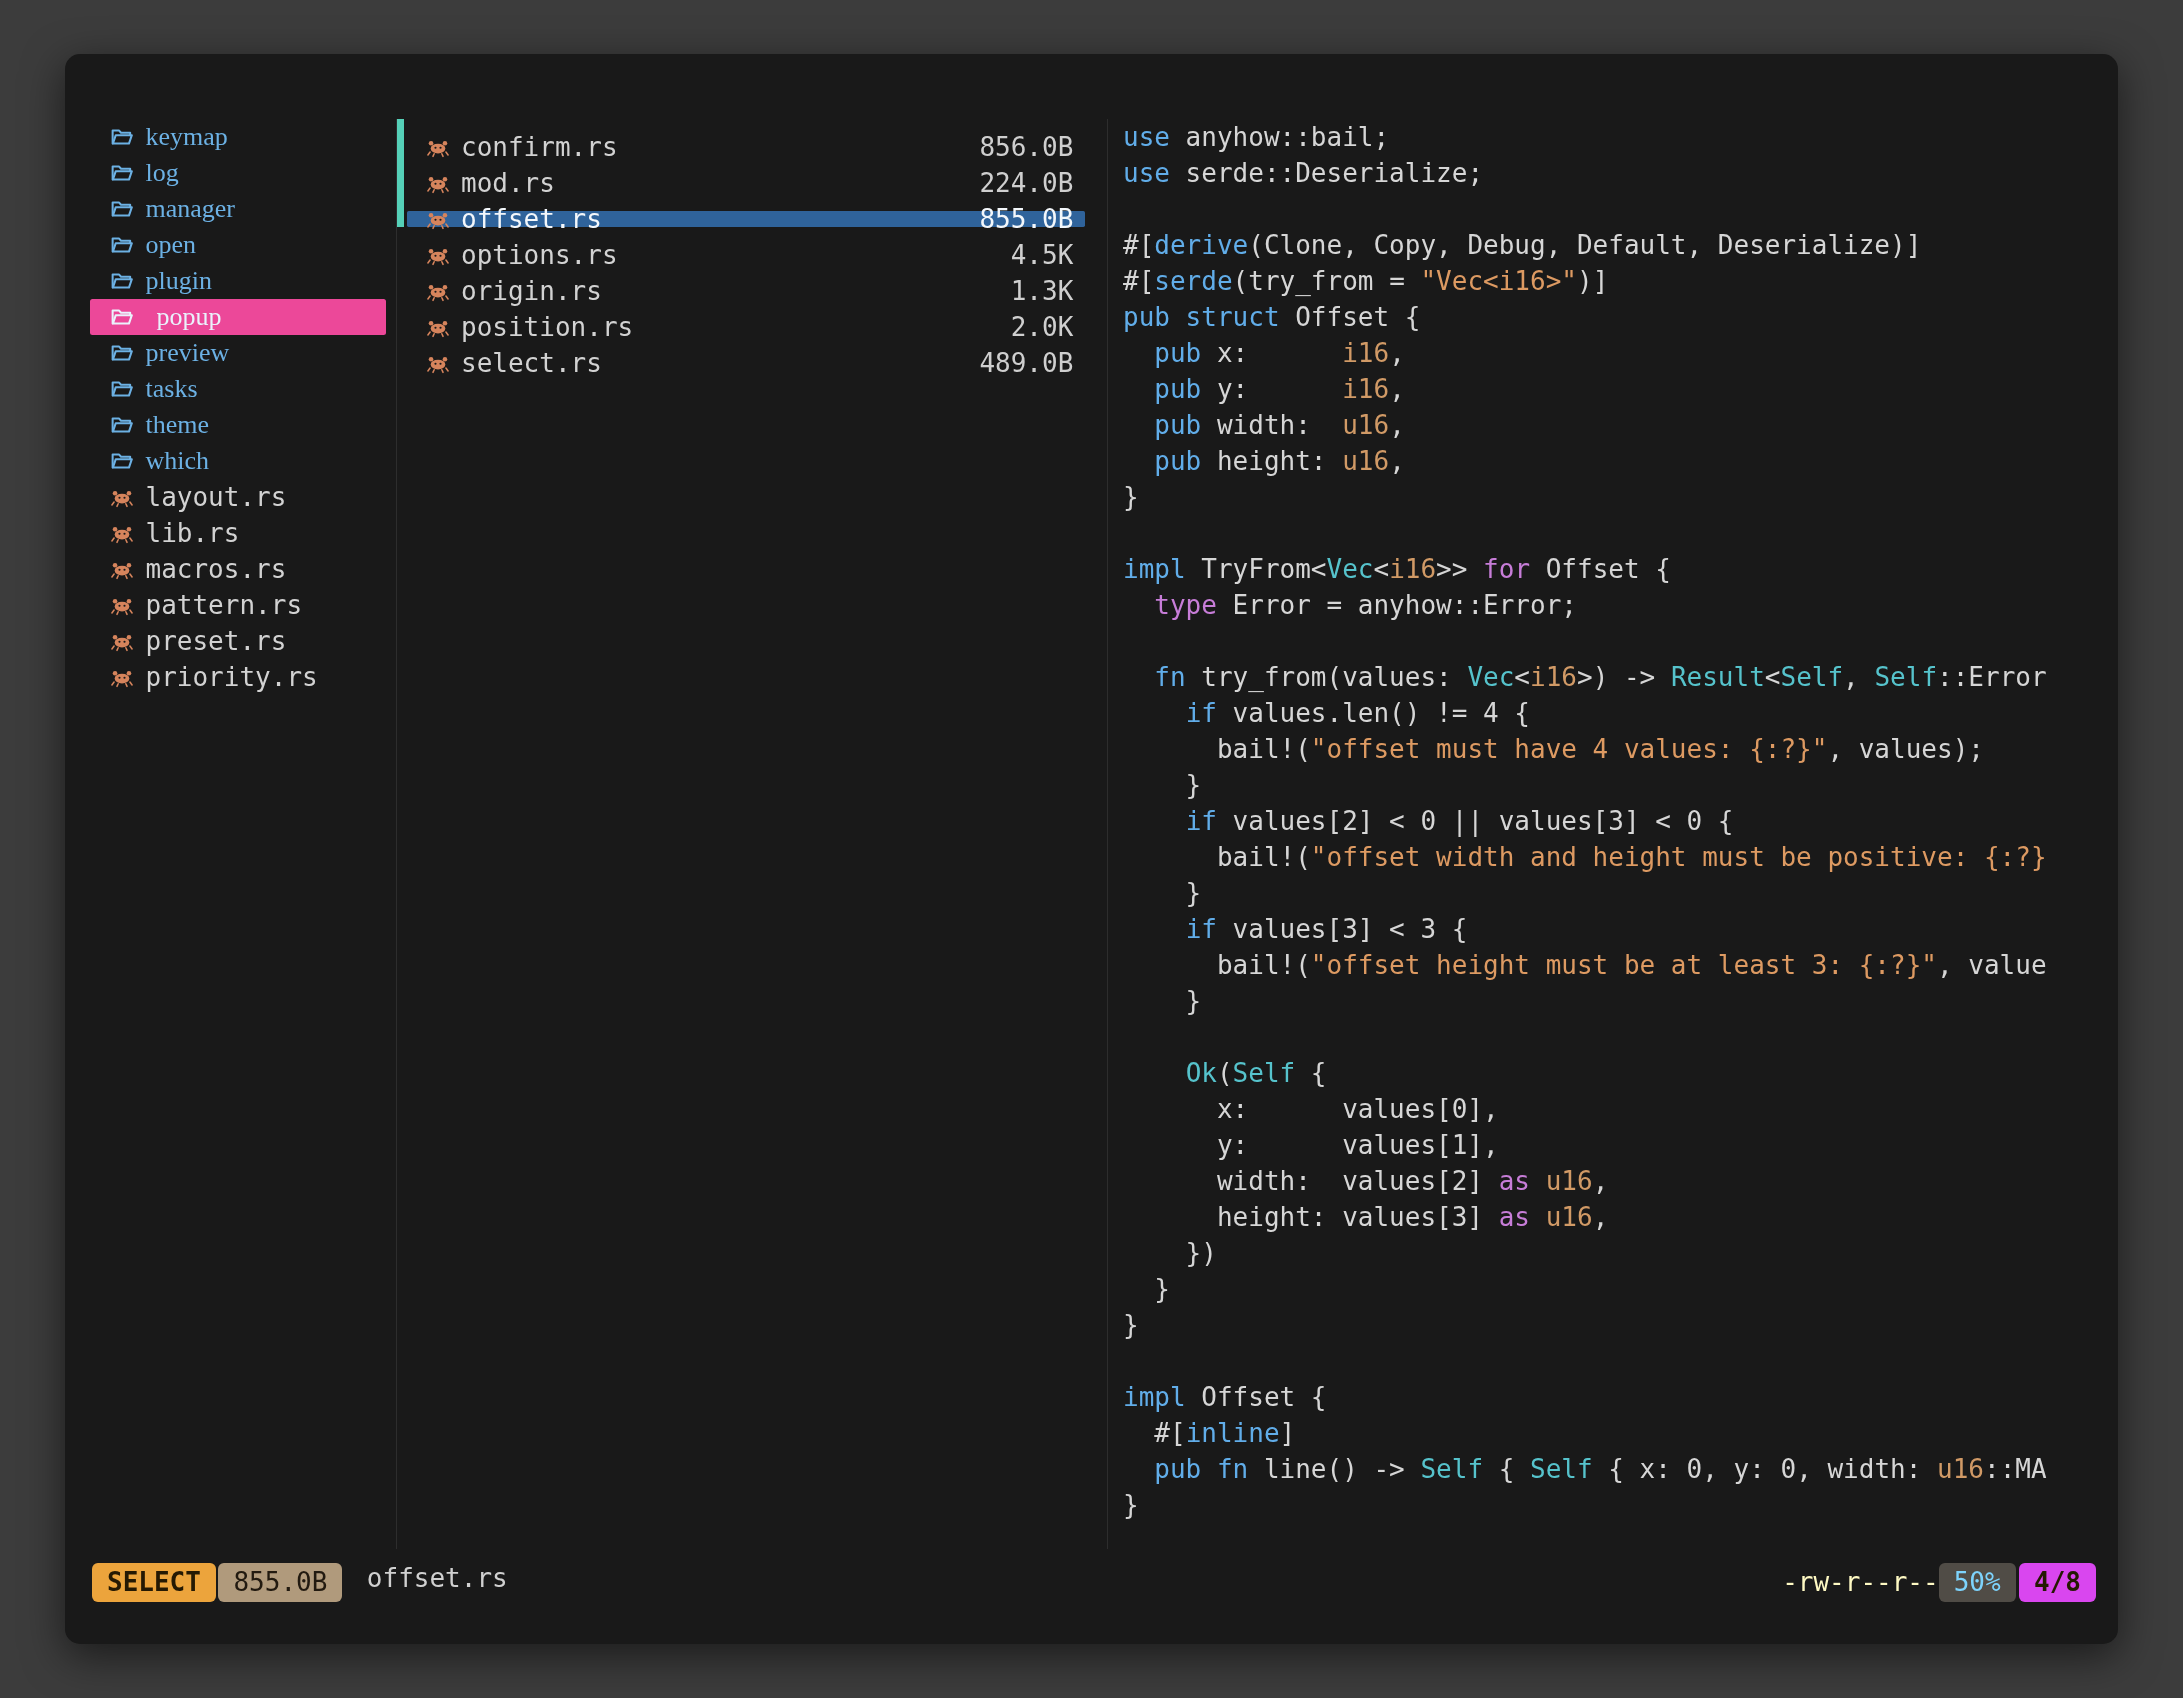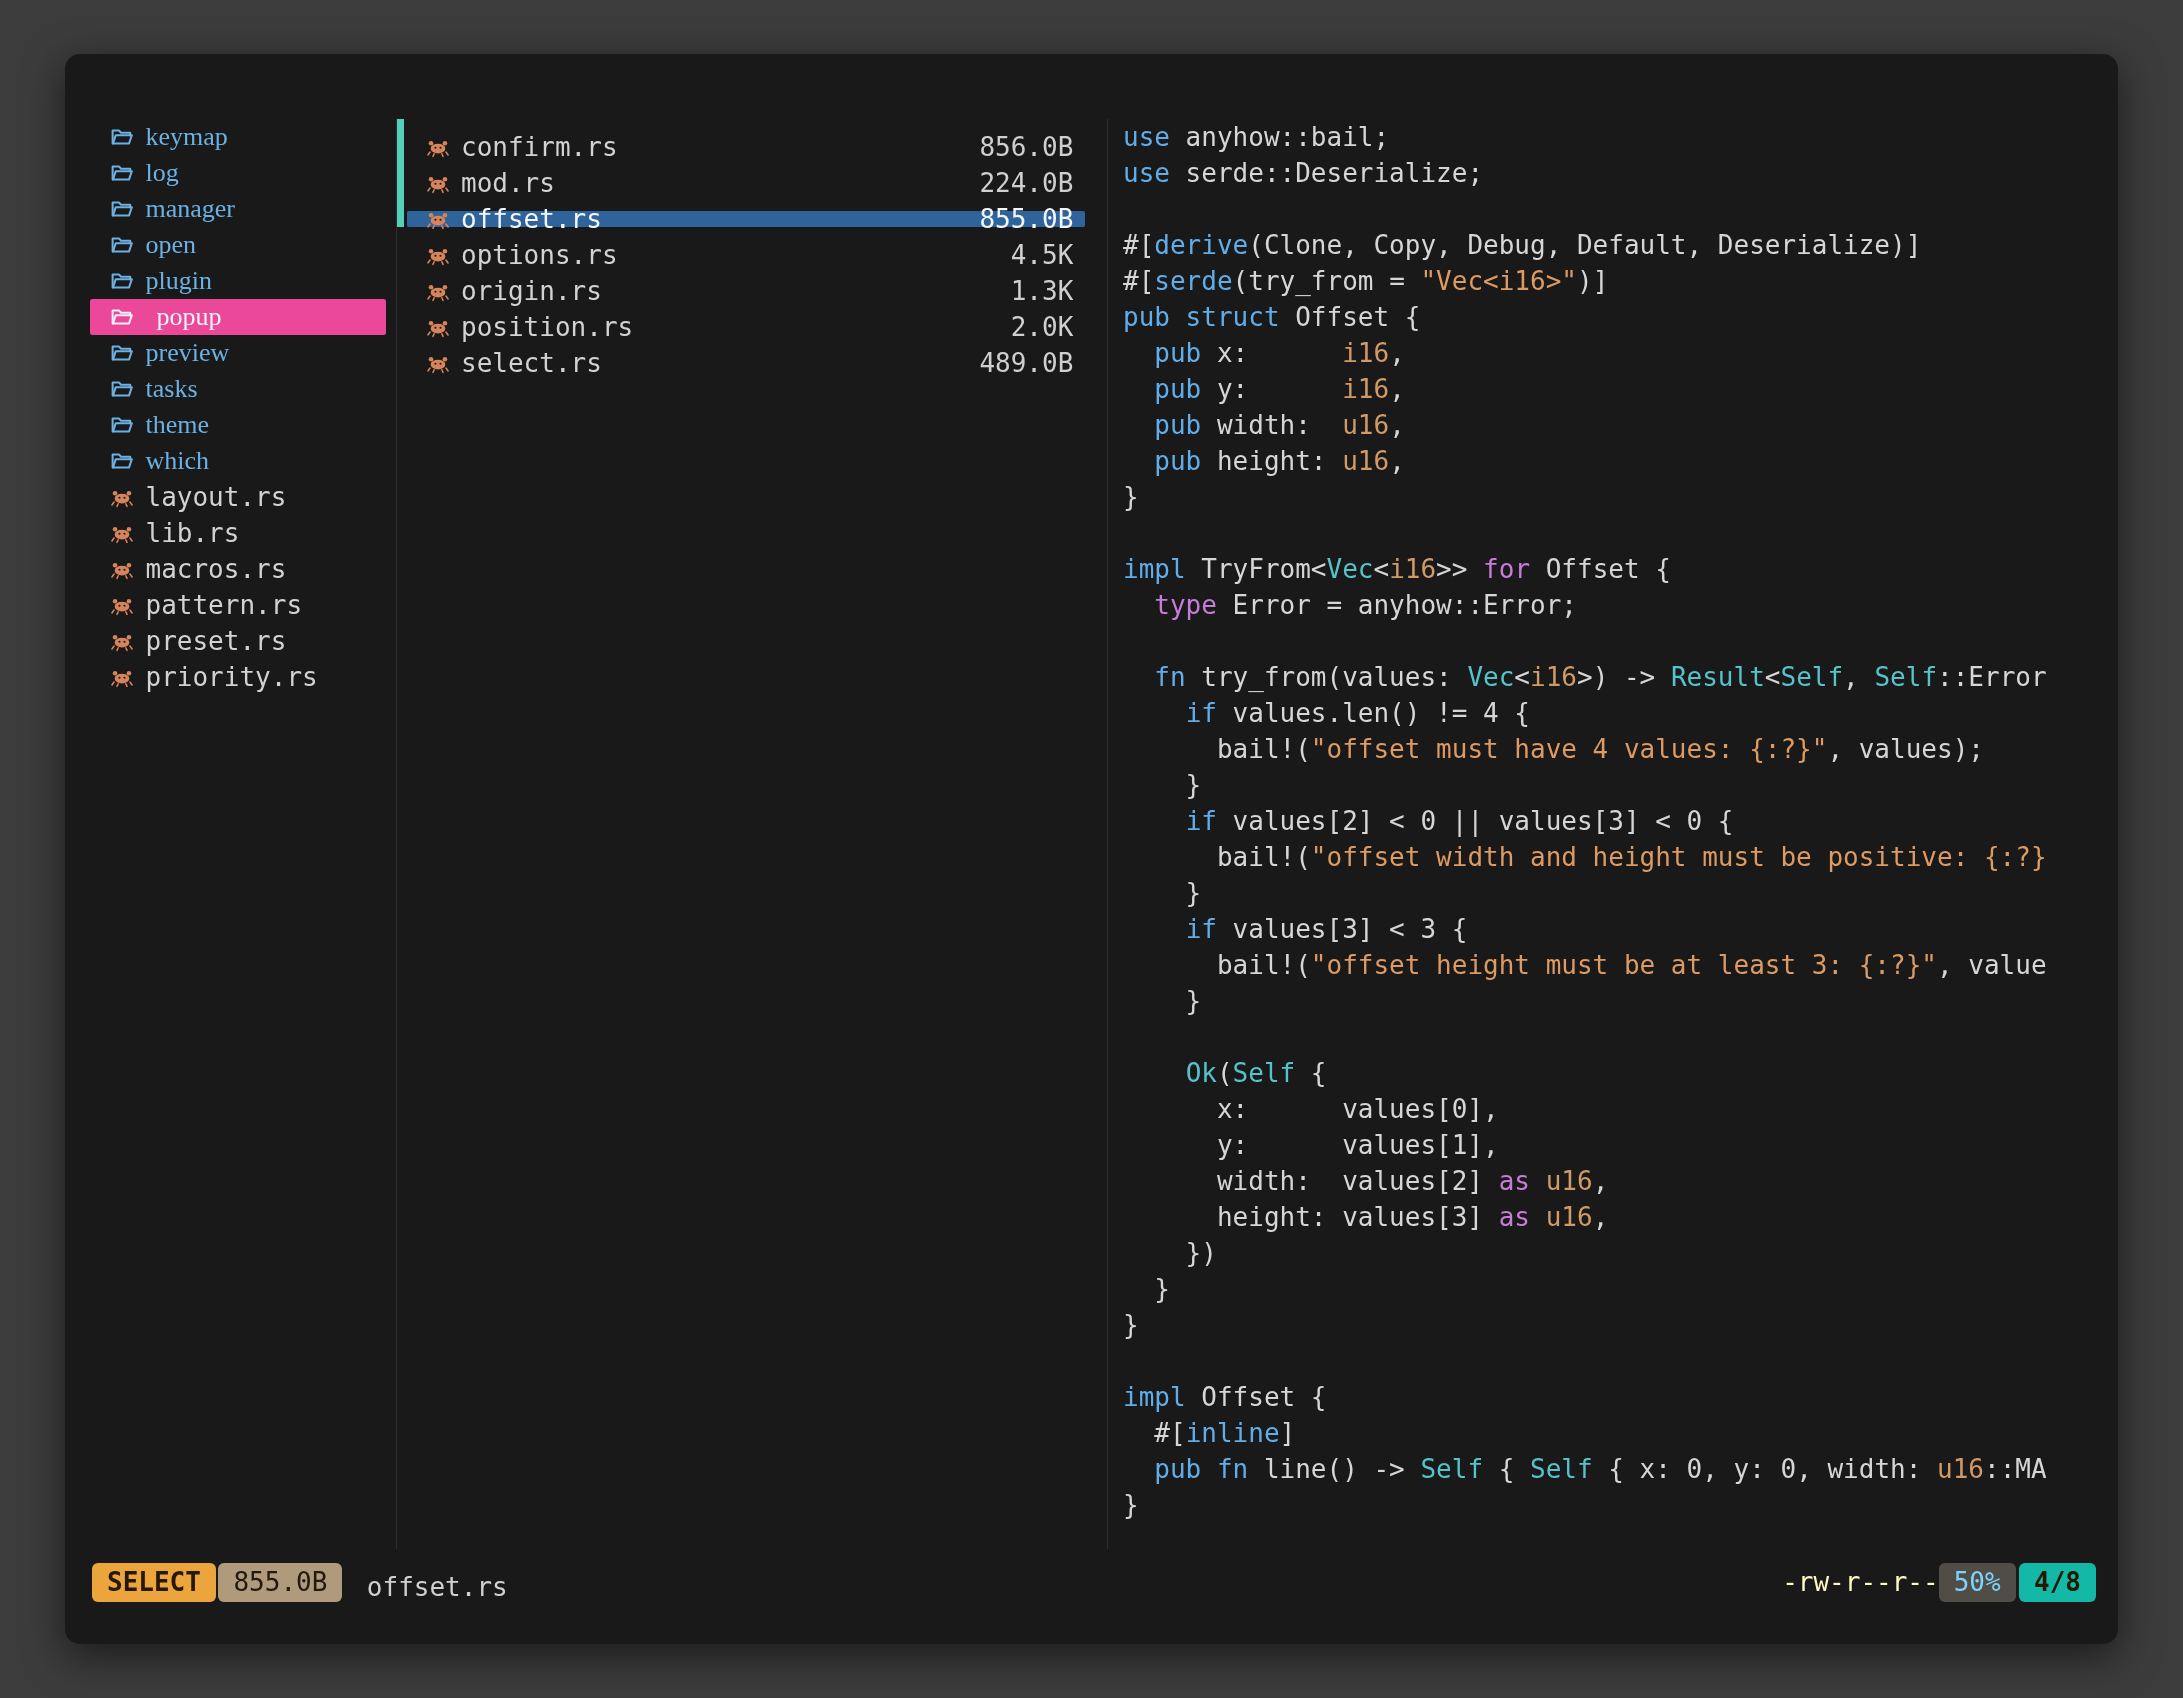--- a/index.html
+++ b/index.html
@@ -77,34 +77,34 @@
   .tk-o { color:#d19a66; }
   .tk-s { color:#dd9a62; }
 
   
   .statusbar {
     flex:none;
     height:40px;
     margin:13.4px 22px 0 27px;
     display:flex; align-items:center;
   }
-  .sb-left { display:flex; align-items:flex-end; gap:2.5px; }
+  .sb-left { display:flex; align-items:flex-start; gap:2.5px; }
   .sb-right { margin-left:auto; display:flex; align-items:center; }
   .badge {
     display:inline-flex; align-items:center;
     height:39px; padding:0 15px;
     border-radius:5.9px;
     line-height:39px;
   }
   .badge.mode { background:#eca43c; color:#251903; font-weight:bold; }
   .badge.size { background:#b09a7c; color:#221a10; }
   .fname { margin-left:22px; color:#d0d0d0; }
   .perms { color:#fef9c3; }
   .badge.pct { background:#504c46; color:#7dd3fc; margin-right:3.4px; }
-  .badge.pos { background:#14b8a6; color:#251903; font-weight:bold; }
+  .badge.pos { background:#d946ef; color:#251903; font-weight:bold; }
 </style>
 </head>
 <body>
 
 <div class="desktop">
   <div class="window">
     <div class="panes">
       <div class="pane parent">
           <div class="side-row folder">
             <span class="icon">

